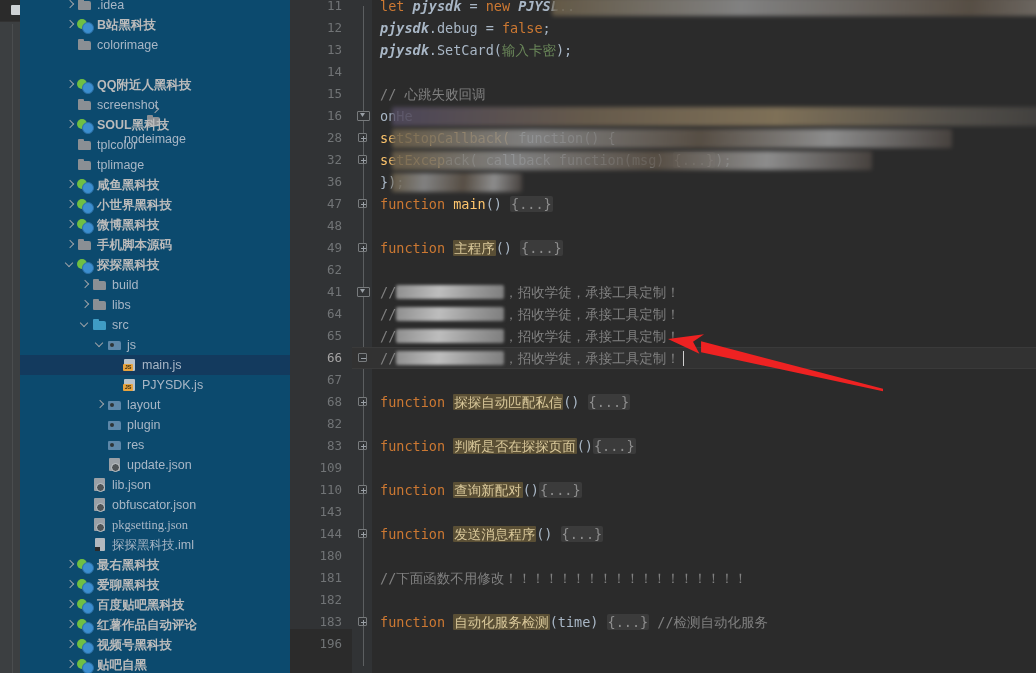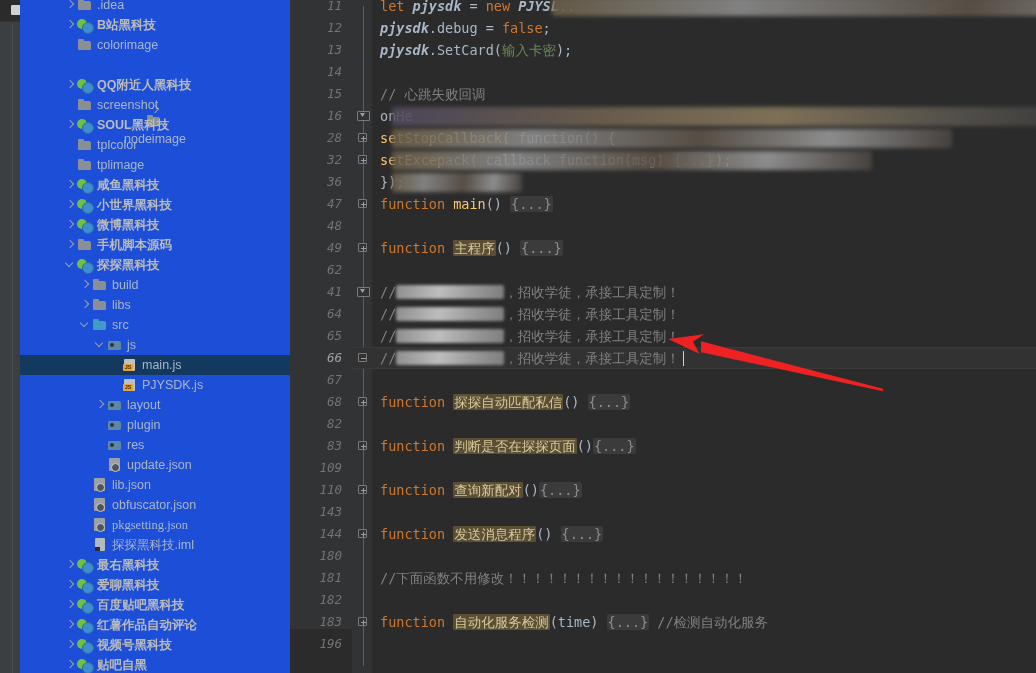--- a/index.html
+++ b/index.html
@@ -10,21 +10,21 @@
 
   
   .left-strip { width:20px; height:673px; background:#3c3f41; position:relative; flex:0 0 20px; }
   .left-strip .tool-nub { position:absolute; left:0; top:0; width:58px; height:22px;
      background:#2b2b2b; border-bottom:1px solid #323232; }
   .left-strip .tool-nub i { position:absolute; left:11px; top:5px; width:22px; height:10px;
      background:#cfd2d4; border-radius:1px; }
   .left-strip .rail { position:absolute; left:12px; top:24px; width:1px; height:649px; background:#4a4d4f; }
 
   
-  .tree { width:270px; flex:0 0 270px; height:673px; background:#1d4ed8;
+  .tree { width:270px; flex:0 0 270px; height:673px; background:#0c4a6e;
      position:relative; overflow:hidden; padding-top:12px; }
   .row { height:20px; line-height:20px; display:flex; align-items:center;
      white-space:nowrap; color:#a9b7c6; font-size:12.5px; position:relative; cursor:default; }
   .row.sel { background:#133a5e; }
   .row .arrow { width:11px; height:20px; flex:0 0 11px; position:relative; }
   .row .arrow.has::after { content:""; position:absolute; left:2px; top:6px;
      width:5px; height:5px; border-right:1.6px solid #9aa0a6; border-bottom:1.6px solid #9aa0a6;
      transform:rotate(-45deg); }
   .row .arrow.open::after { transform:rotate(45deg); left:1px; top:5px; }
   .row .ic { width:18px; height:20px; flex:0 0 18px; position:relative; margin-right:3px; }
@@ -64,21 +64,21 @@
      background:#4f5457; border-radius:50%; border:1px solid #c8cdd1; }
   
   .ic.iml::before { content:""; position:absolute; left:4px; top:3px; width:10px; height:13px;
      background:#b2b9bf; border-radius:1px; }
   .ic.iml::after { content:""; position:absolute; left:4px; top:12px; width:5px; height:4px;
      background:#2b2b2b; }
 
   
   .editor { flex:1 1 auto; height:673px; background:#2b2b2b; position:relative; overflow:hidden;
      font-family:"DejaVu Sans Mono","Liberation Mono",monospace; }
-  .gutter { position:absolute; left:0; top:0; width:62px; height:629px; background:#313335;font-style:italic; }
+  .gutter { position:absolute; left:0; top:0; width:62px; height:629px; background:#313335; }
   .foldcol { position:absolute; left:62px; top:0; width:20px; height:673px; background:#313335; }
   .codearea { position:absolute; left:82px; top:0; right:0; height:673px; background:#2b2b2b; }
 
   .ln { position:absolute; right:10px; width:56px; text-align:right; font-size:12.5px;
      color:#717476; font-family:"DejaVu Sans Mono",monospace; height:22px; line-height:22px; }
   .ln.cur { color:#a4a3a3; }
 
   .cl { position:absolute; left:0; height:22px; line-height:22px; font-size:13.5px;
      white-space:nowrap; color:#a9b7c6; font-family:"DejaVu Sans Mono","Liberation Mono",monospace; }
 

